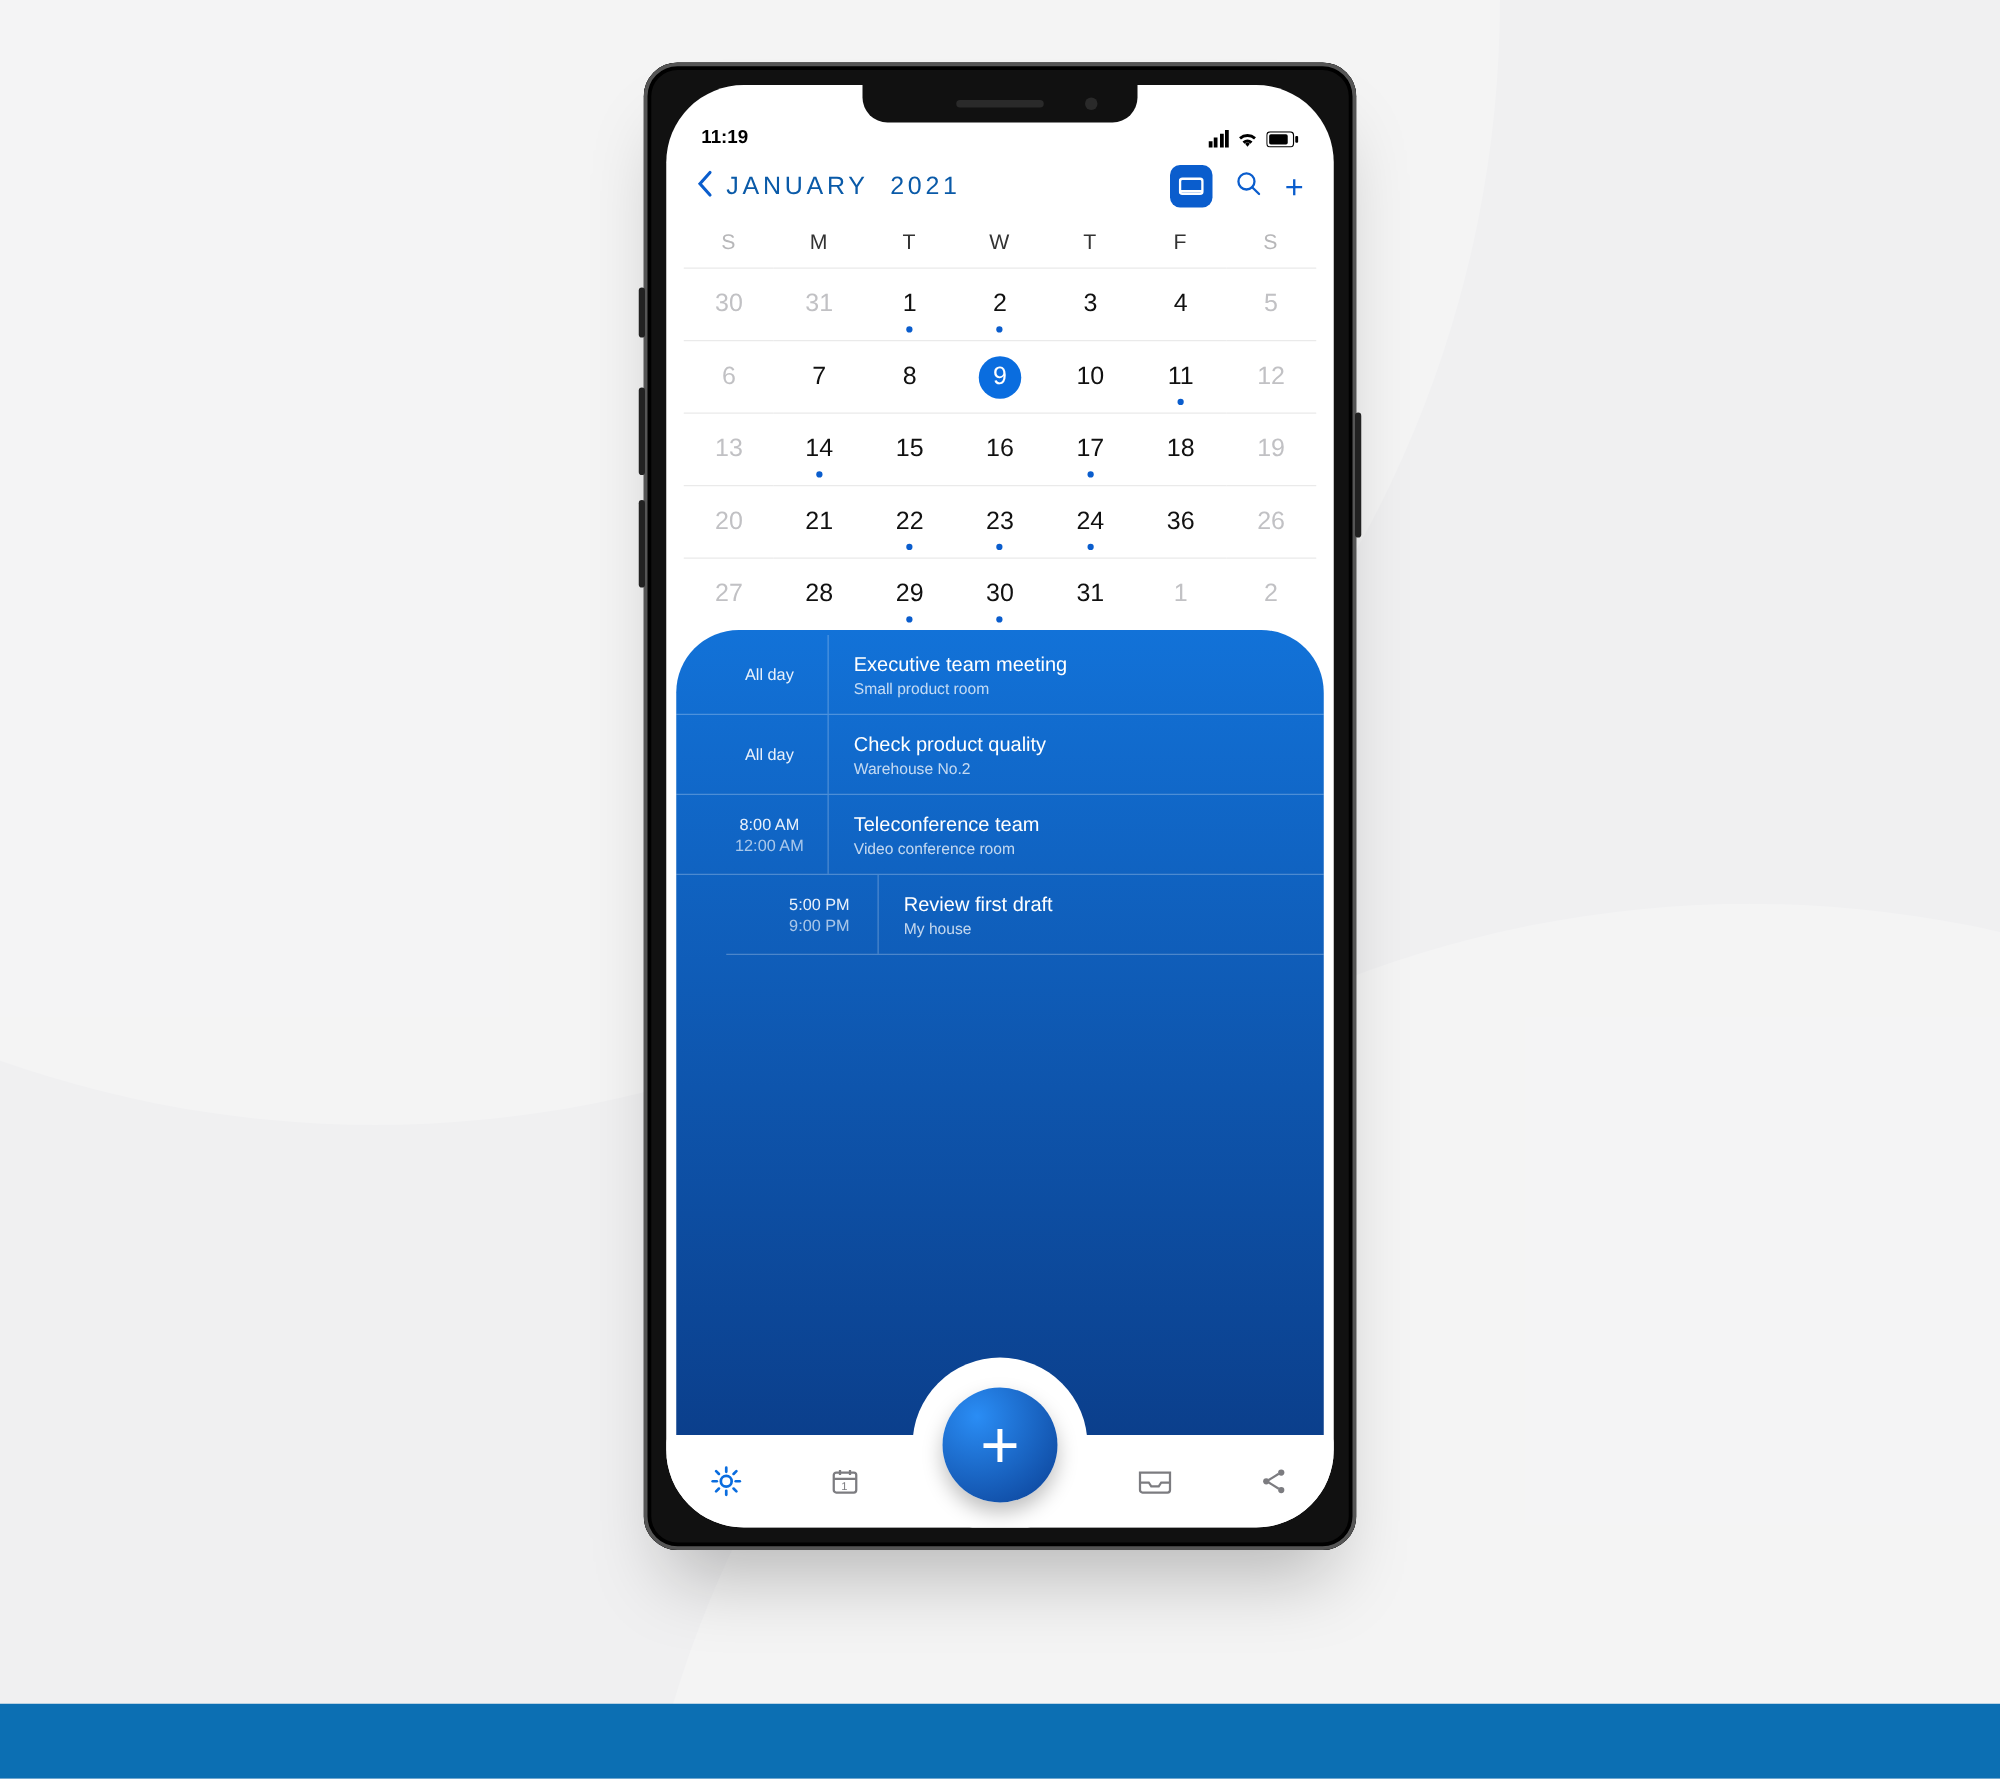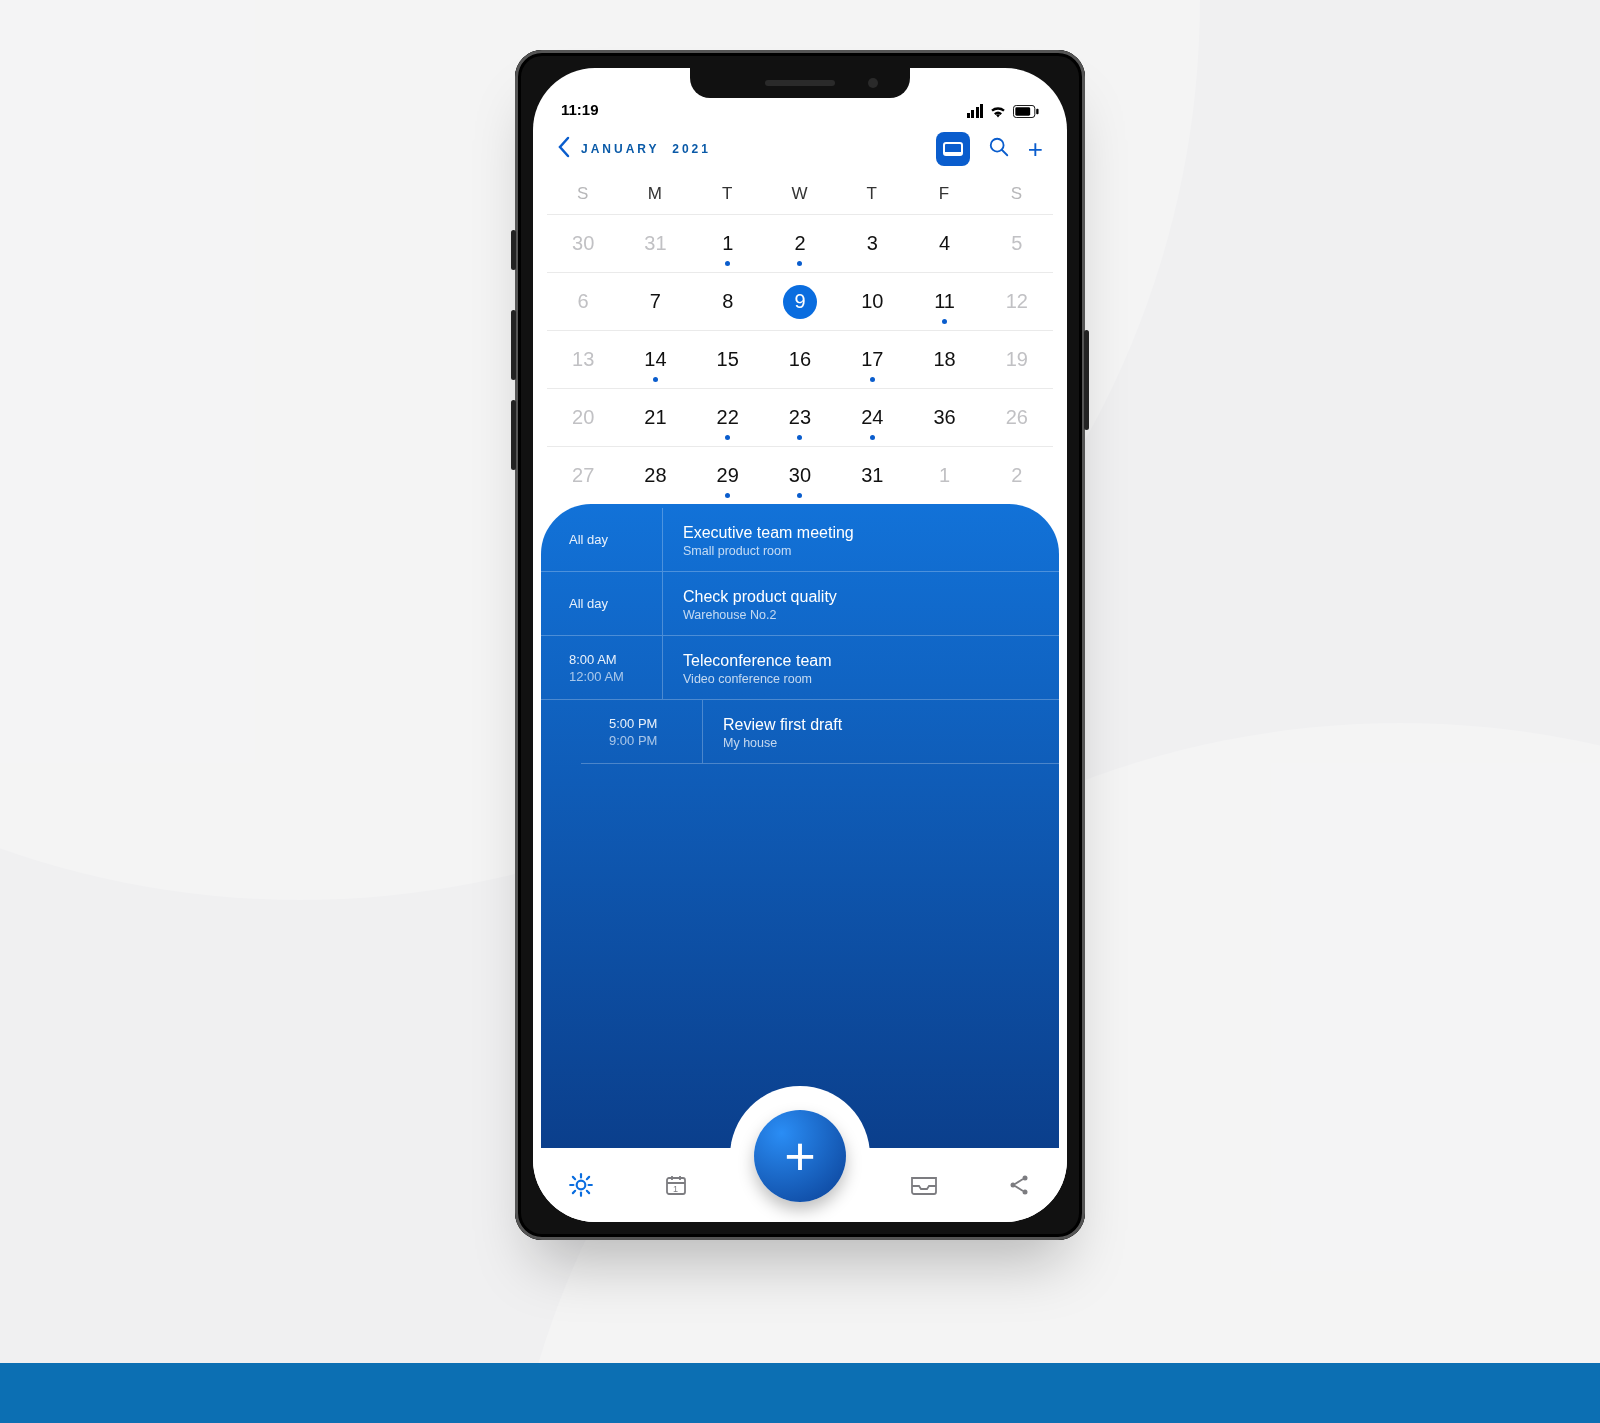--- a/index.html
+++ b/index.html
@@ -60,21 +60,21 @@
   .sig i { width:3px; background:#000; display:block;}
   .sig i:nth-child(1){height:5px}.sig i:nth-child(2){height:8px}.sig i:nth-child(3){height:11px}.sig i:nth-child(4){height:14px}
   .wifi-ic svg, .batt-ic svg { display:block; }
   
   .app-header {
     display:flex; align-items:center; justify-content:space-between;
     padding: 14px 24px 10px;
   }
   .hdr-left { display:flex; align-items:center; gap:10px; color:#0a5aa8; }
   .chevron { font-size:26px; line-height:1; }
-  .month-title { font-size:12px; letter-spacing:3px; font-weight:700; }
+  .month-title { font-size:20px; letter-spacing:3px; font-weight:400; }
   .hdr-right { display:flex; align-items:center; gap:18px; }
   .view-btn { width:34px; height:34px; background:#0a5dcd; border-radius:8px; color:#fff; display:flex;align-items:center;justify-content:center;}
   .ic-blue { color:#0a5dcd; }
   .plus-sm { font-size:26px; font-weight:300;}
   
   .cal { padding: 0 14px; }
   .cal-row { display:grid; grid-template-columns: repeat(7,1fr); }
   .wday { text-align:center; color:#b7b7b9; font-size:17px; padding:8px 0 10px; letter-spacing:1px;}
   .wday.active { color:#333; }
   .day-cell {
@@ -100,20 +100,21 @@
     display:flex; align-items:stretch;
     border-bottom:1px solid rgba(255,255,255,.25);
     min-height:64px;
   }
   .evt:last-child{border-bottom:1px solid rgba(255,255,255,.25);margin-left:40px;}
   .evt-time {
     width:122px; padding:12px 0 12px 28px;
     border-right:1px solid rgba(255,255,255,.25);
     font-size:13px; display:flex; flex-direction:column; justify-content:center; gap:2px;
     color:#e9f1fb;
+    align-items:center;
   }
   .evt-time .t2 { opacity:.7; }
   .evt-body {
     flex:1; padding:12px 20px 10px;
     display:flex; flex-direction:column; justify-content:center; gap:2px;
   }
   .evt-title { font-size:16px; }
   .evt-loc { font-size:12.5px; opacity:.75; }
   
   .bottom-bar {

